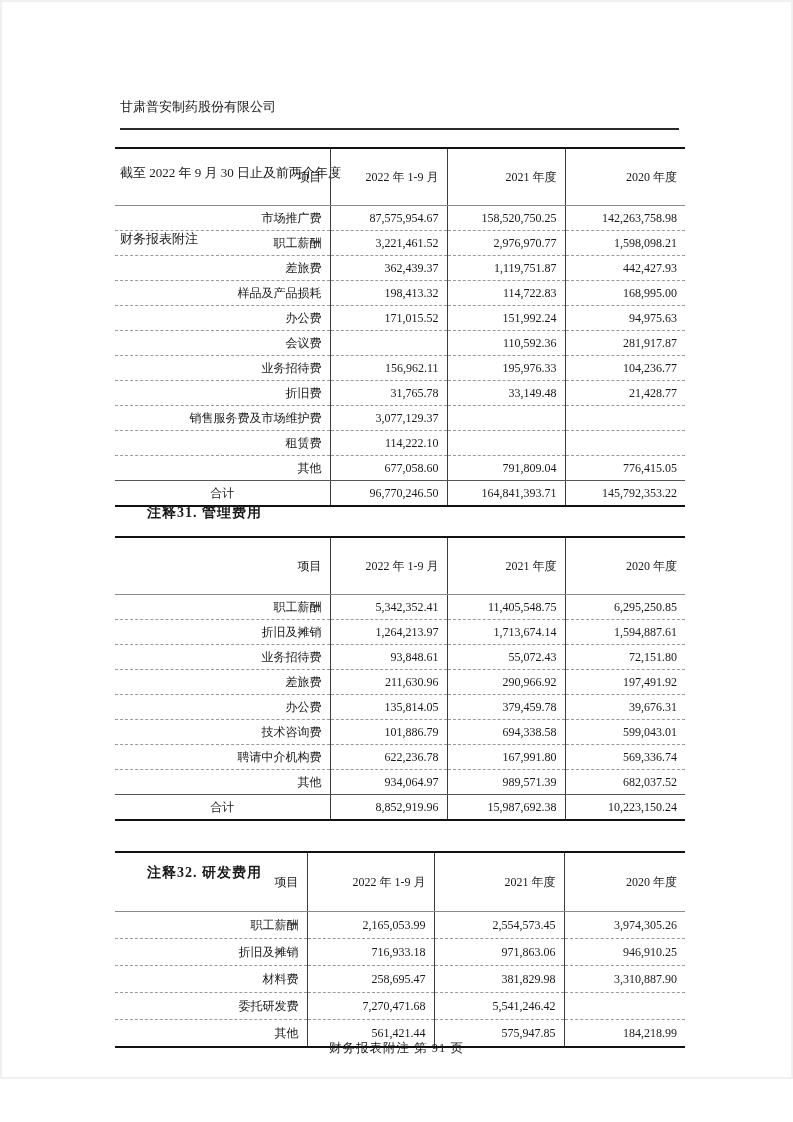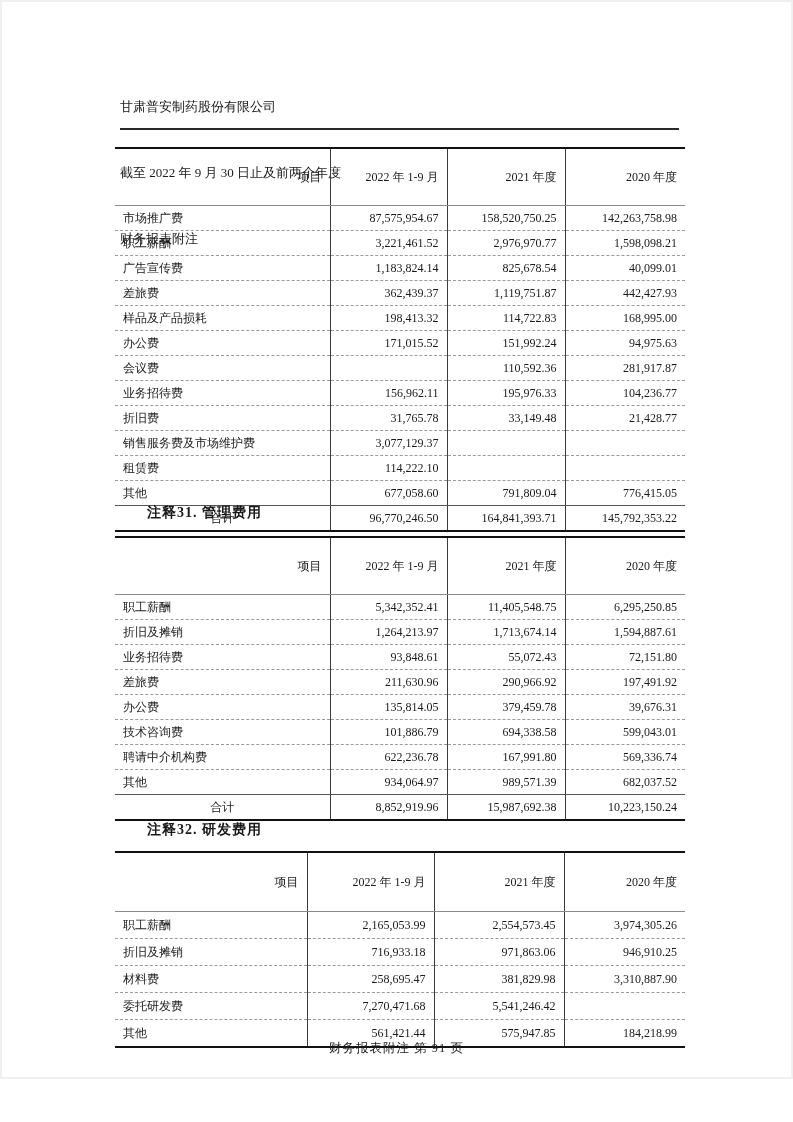--- a/index.html
+++ b/index.html
@@ -19,42 +19,42 @@
   }
   .header-rule{
     position:absolute;left:118px;top:126px;width:559px;height:0;
     border-top:2px solid #2a2a2a;
   }
   .note-heading{
     position:absolute;left:145px;
     font-size:14px;font-weight:bold;letter-spacing:1px;
   }
   #note31-heading{top:502px;}
-  #note32-heading{top:819px;}
+  #note32-heading{top:862px;}
   table.fin{
     position:absolute;left:113px;width:570px;
     border-collapse:collapse;table-layout:fixed;
     font-size:12px;
     border-top:2px solid #111;border-bottom:2px solid #111;
   }
   #selling-table{top:145px;}
   #admin-table{top:534px;}
   #rnd-table{top:849px;}
   table.fin th{
     font-weight:normal;text-align:right;
     height:24px;padding:16px 8px;
     border-bottom:1px solid #8a8a8a;
   }
   table.fin td{
     height:24px;padding:0 8px;
     border-bottom:1px dashed #9a9a9a;
   }
   table.fin tr:last-child td{border-bottom:none;}
   table.fin th + th, table.fin td + td{border-left:1px solid #3c3c3c;}
-  table.fin td.label{text-align:left;}
+  table.fin td.label{text-align:right;}
   table.fin td.num{text-align:right;font-variant-numeric:tabular-nums;}
   table.fin tr.total td{border-bottom:none;}
   table.fin tr.total td.label{text-align:center;}
   table.fin tr.pre-total td{border-bottom:1px solid #555;}
   #rnd-table td, #rnd-table th{height:26px;}
   
   .geo-a col.c0{width:215px}.geo-a col.c1{width:117px}.geo-a col.c2{width:118px}.geo-a col.c3{width:120px}
   .geo-b col.c0{width:192px}.geo-b col.c1{width:127px}.geo-b col.c2{width:130px}.geo-b col.c3{width:121px}
   .page-footer{
     position:absolute;left:0;top:1038px;width:100%;
@@ -95,26 +95,20 @@
           <td class="num">158,520,750.25</td>
           <td class="num">142,263,758.98</td>
         </tr>
         <tr>
           <td class="label">职工薪酬</td>
           <td class="num">3,221,461.52</td>
           <td class="num">2,976,970.77</td>
           <td class="num">1,598,098.21</td>
         </tr>
         <tr>
-          <td class="label">广告宣传费</td>
-          <td class="num">1,183,824.14</td>
-          <td class="num">825,678.54</td>
-          <td class="num">40,099.01</td>
-        </tr>
-        <tr>
           <td class="label">差旅费</td>
           <td class="num">362,439.37</td>
           <td class="num">1,119,751.87</td>
           <td class="num">442,427.93</td>
         </tr>
         <tr>
           <td class="label">样品及产品损耗</td>
           <td class="num">198,413.32</td>
           <td class="num">114,722.83</td>
           <td class="num">168,995.00</td>

